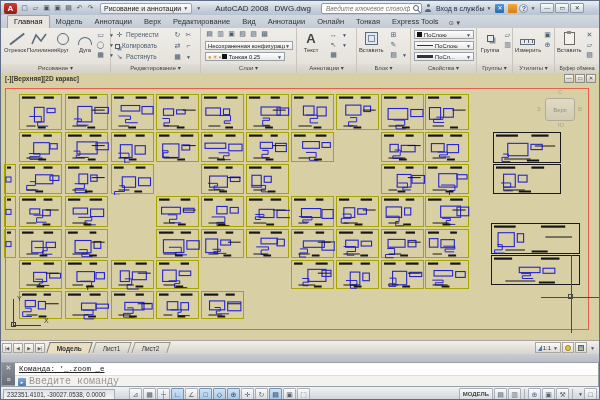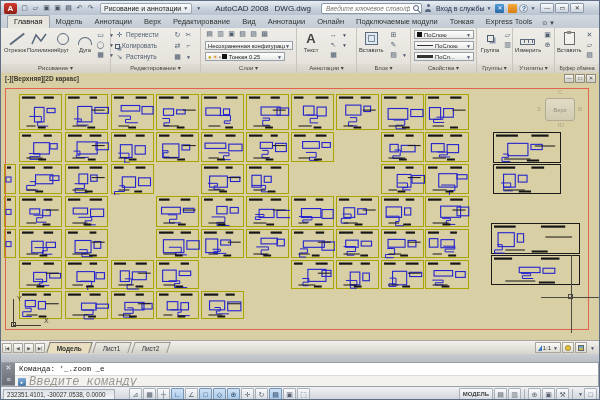--- a/index.html
+++ b/index.html
@@ -89,24 +89,24 @@
   .tri-a{width:0;height:0;border-left:4px solid transparent;border-bottom:6px solid #3a7abf;margin-right:1px;}
   .dot-y{width:6px;height:6px;border-radius:50%;background:#e8c23a;border:1px solid #9a8a30;}
   .dot-b{width:6px;height:6px;background:linear-gradient(#58a0e0,#e8c23a);border:1px solid #666;}
 
   
   #cmdgap{position:absolute;left:0;top:353px;width:100%;height:8px;background:linear-gradient(#c9ccd2,#b9bdc4);}
   #cmdwin{position:absolute;left:0;top:361px;width:100%;height:24px;background:#fff;border:1px solid #9aa0a8;display:flex;}
   #cmdstrip{width:13px;background:linear-gradient(#8a8f98,#6a6f78);display:flex;flex-direction:column;justify-content:space-between;align-items:center;padding:1px 0;}
   #cmdstrip span{color:#eee;font-size:7px;line-height:8px;}
   #cmdrows{flex:1;display:flex;flex-direction:column;}
-  #cmdhist{height:16px;font-family:"Liberation Mono",monospace;font-size:7.5px;color:#222;line-height:12px;padding-left:4px;background:#fff;}
+  #cmdhist{height:16px;font-family:"Liberation Mono",monospace;font-size:7.5px;color:#222;line-height:12px;padding-left:4px;background:#fff;text-decoration:underline;}
   #cmdprompt{height:12px;background:#f3f2ef;border-top:1px solid #ddd;display:flex;align-items:center;padding-left:3px;font-size:7.5px;}
   #cmdprompt .picon{width:8px;height:8px;background:linear-gradient(#7aa8d8,#4a78a8);border-radius:1px;color:#fff;font-size:5px;text-align:center;line-height:8px;margin-right:3px;}
-  #cmdprompt .ghost{color:#9a978f;font-style:italic;font-family:"Liberation Mono",monospace;font-size:12px;}
+  #cmdprompt .ghost{color:#9a978f;font-family:"Liberation Mono",monospace;font-size:10px;}
 
   
   #statusbar{position:absolute;left:0;top:385px;width:100%;height:15px;background:linear-gradient(#f0f1f3,#cdd2d9);border-top:1px solid #9aa0a8;display:flex;align-items:center;padding:0 2px;}
   #coords{width:112px;height:11px;border:1px solid #a7adb6;background:linear-gradient(#dfe2e7,#f2f3f5);font-size:6.3px;color:#333;line-height:10px;padding-left:3px;white-space:nowrap;}
   #toggles{display:flex;gap:1px;margin-left:14px;}
   .tog{width:13px;height:12px;border:1px solid #aab0b9;background:linear-gradient(#fafbfc,#d8dde3);font-size:7px;line-height:11px;text-align:center;color:#5a6470;border-radius:1px;}
   .tog.on{background:linear-gradient(#cfe2f5,#a9c9e8);border-color:#7795b5;color:#2d4b6b;}
   #rightstatus{margin-left:auto;display:flex;align-items:center;gap:1px;}
   #modelbtn{height:12px;border:1px solid #aab0b9;background:linear-gradient(#fafbfc,#d8dde3);font-size:6px;font-weight:bold;color:#444;line-height:11px;padding:0 3px;border-radius:1px;}
   .sep{width:1px;height:11px;background:#aab0b9;margin:0 2px;}
@@ -158,21 +158,20 @@
 
   <div id="tabrow">
       <span class="rtab active">Главная</span>
       <span class="rtab">Модель</span>
       <span class="rtab">Аннотации</span>
       <span class="rtab">Верх</span>
       <span class="rtab">Редактирование</span>
       <span class="rtab">Вид</span>
       <span class="rtab">Аннотации</span>
       <span class="rtab">Онлайн</span>
-      <span class="rtab">Подключаемые модули</span>
       <span class="rtab">Тонкая</span>
       <span class="rtab">Express Tools</span>
       <span class="rtab-extra">⊙ ▼</span>
     </div>
 
   <div id="ribbon">
     <div class="panel" style="width:110px">
       <div class="bigbtn" style="left:2px">
         <div class="bicon">
             <span class="line-i"></span>

